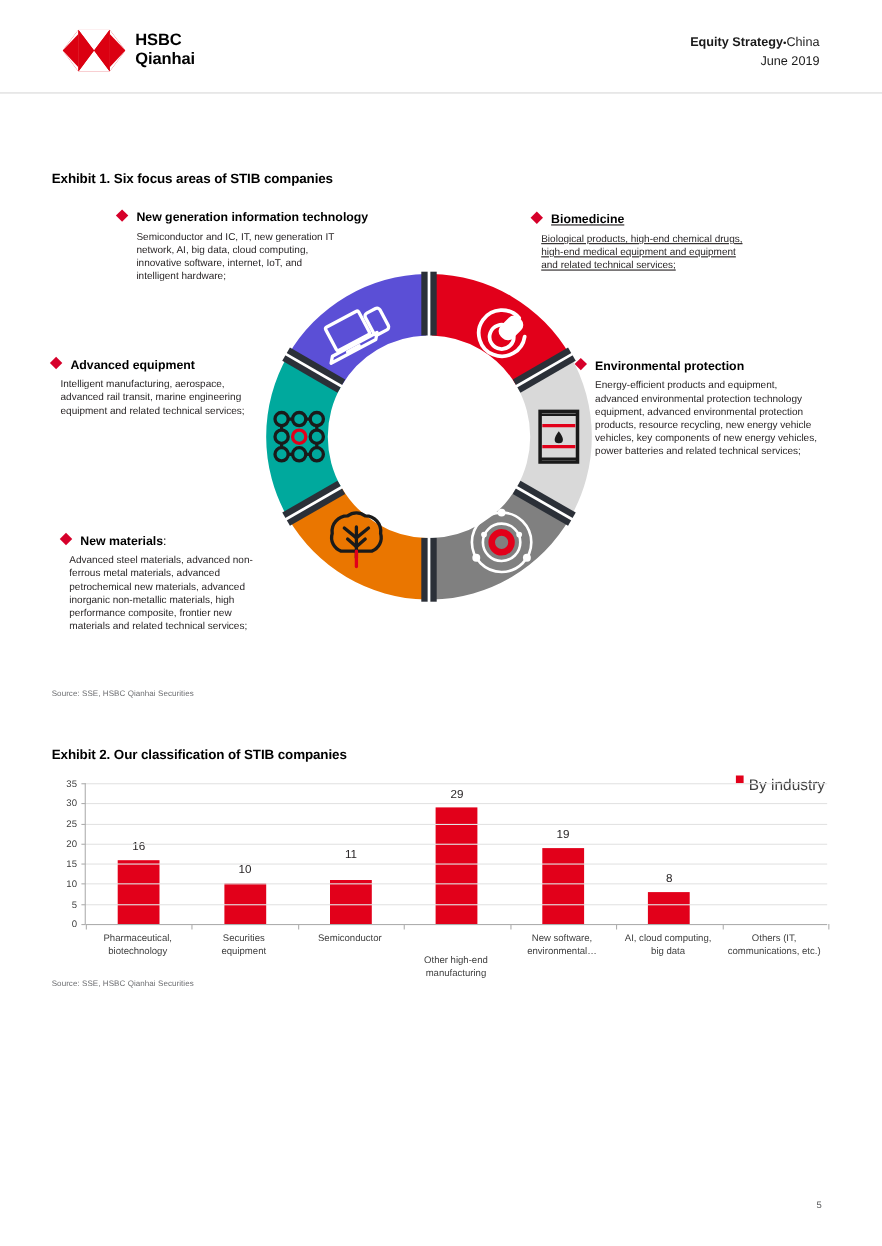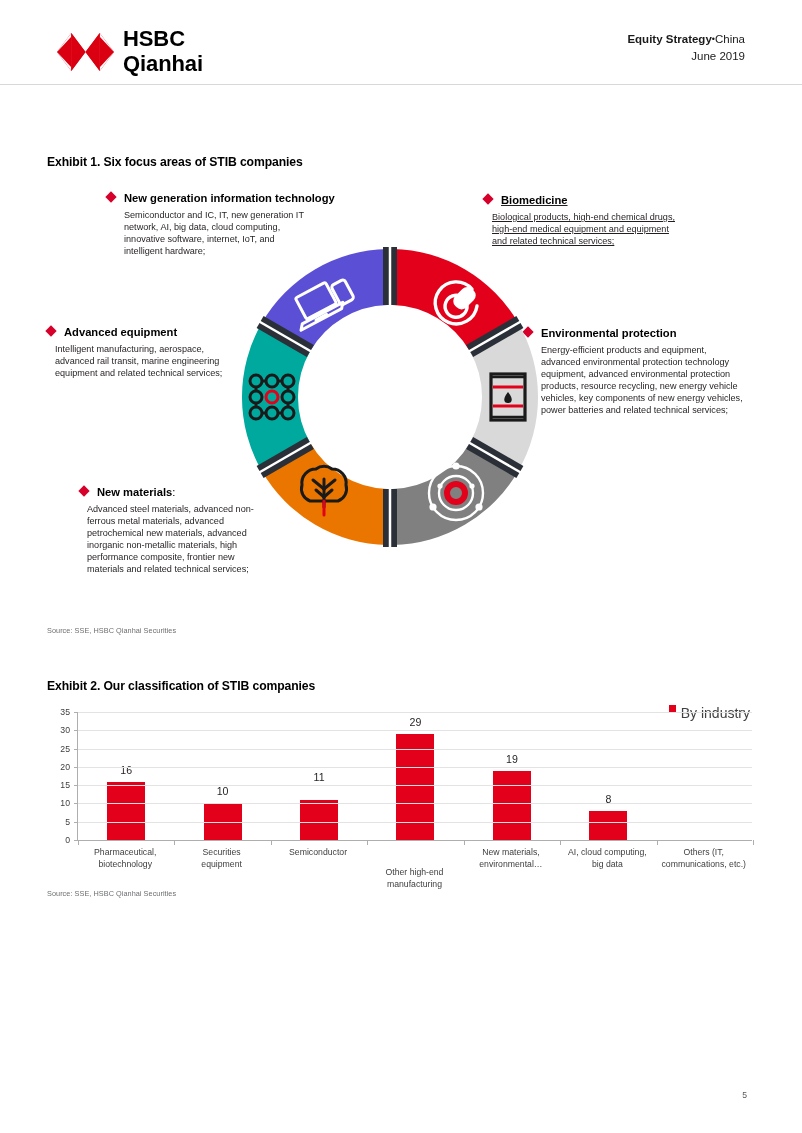--- a/index.html
+++ b/index.html
@@ -23,21 +23,21 @@
   }
   .logo-wrap {
     position: absolute;
     left: 57px; top: 27px;
     display: flex;
     align-items: center;
     gap: 9px;
   }
   .hex-logo { width: 57px; height: 38px; display: block; }
   .logo-text {
-    font-size: 22px;
+    font-size: 15px;
     font-weight: bold;
     line-height: 1.12;
     color: #000000;
     letter-spacing: -0.1px;
   }
   .header-right {
     position: absolute;
     right: 57px; top: 31px;
     text-align: right;
     font-size: 11.5px;
@@ -107,21 +107,21 @@
 
   #c-biomed { left: 484px; top: 194px; width: 240px; text-decoration: underline; }
   #c-biomed .callout-body { margin-left: 8px; width: 190px; }
 
   #c-advequip { left: 47px; top: 326px; width: 230px; }
   #c-advequip .callout-body { margin-left: 8px; width: 175px; }
 
   #c-envprot { left: 524px; top: 327px; width: 250px; }
   #c-envprot .callout-body { margin-left: 17px; width: 205px; }
 
-  #c-newmat { left: 80px; top: 486px; width: 225px; }
+  #c-newmat { left: 56px; top: 486px; width: 225px; }
   #c-newmat .callout-body { margin-left: 7px; width: 185px; }
 
   #c-newenergy { left: 522px; top: 511px; width: 250px; }
   #c-newenergy .callout-body { margin-left: 13px; width: 195px; }
 
   
   #donut {
     position: absolute;
     left: 240px; top: 222px;
     width: 300px; height: 350px;
@@ -503,21 +503,21 @@
         <div class="tickmark-x" style="left: 385.714px;"></div>
         <div class="tickmark-x" style="left: 482.143px;"></div>
         <div class="tickmark-x" style="left: 578.571px;"></div>
         <div class="tickmark-x" style="left: 675px;"></div>
       </div>
     <div class="xlabels" id="xlabels">
         <div class="xlabel" style="left: 0px; width: 96.4286px;"><span>Pharmaceutical,</span><br><span>biotechnology</span></div>
         <div class="xlabel" style="left: 96.4286px; width: 96.4286px;"><span>Securities</span><br><span>equipment</span></div>
         <div class="xlabel" style="left: 192.857px; width: 96.4286px;"><span>Semiconductor</span></div>
         <div class="xlabel" style="left: 289.286px; width: 96.4286px; margin-top: 20px;"><span>Other high-end</span><br><span>manufacturing</span></div>
-        <div class="xlabel" style="left: 385.714px; width: 96.4286px;"><span>New materials,</span><br><span>environmental…</span></div>
+        <div class="xlabel" style="left: 385.714px; width: 96.4286px;"><span>New software,</span><br><span>environmental…</span></div>
         <div class="xlabel" style="left: 482.143px; width: 96.4286px;"><span>AI, cloud computing,</span><br><span>big data</span></div>
         <div class="xlabel" style="left: 578.571px; width: 96.4286px;"><span>Others (IT,</span><br><span>communications, etc.)</span></div>
       </div>
   </div>
 
   <div class="source-note" id="src2">Source: SSE, HSBC Qianhai Securities</div>
 
   <div id="pagenum">5</div>
 </div>
 

